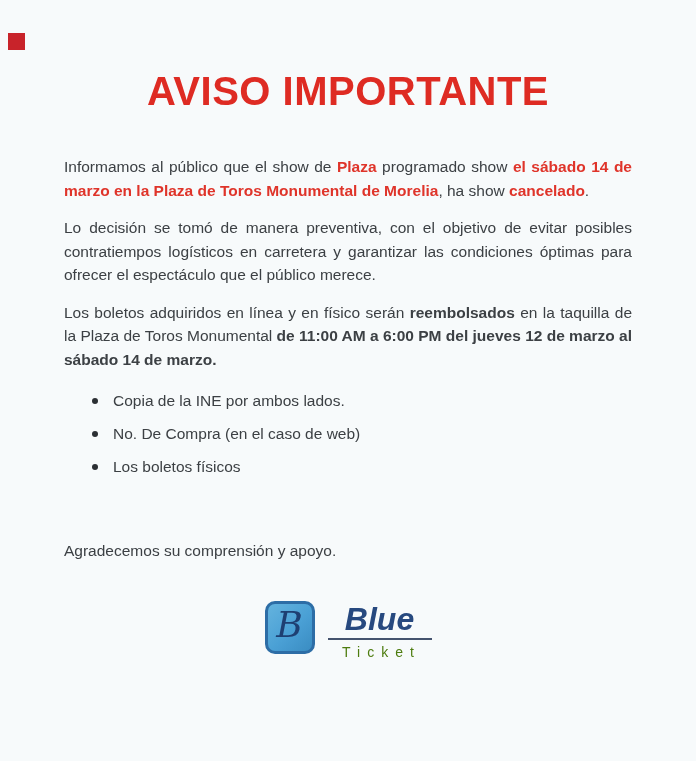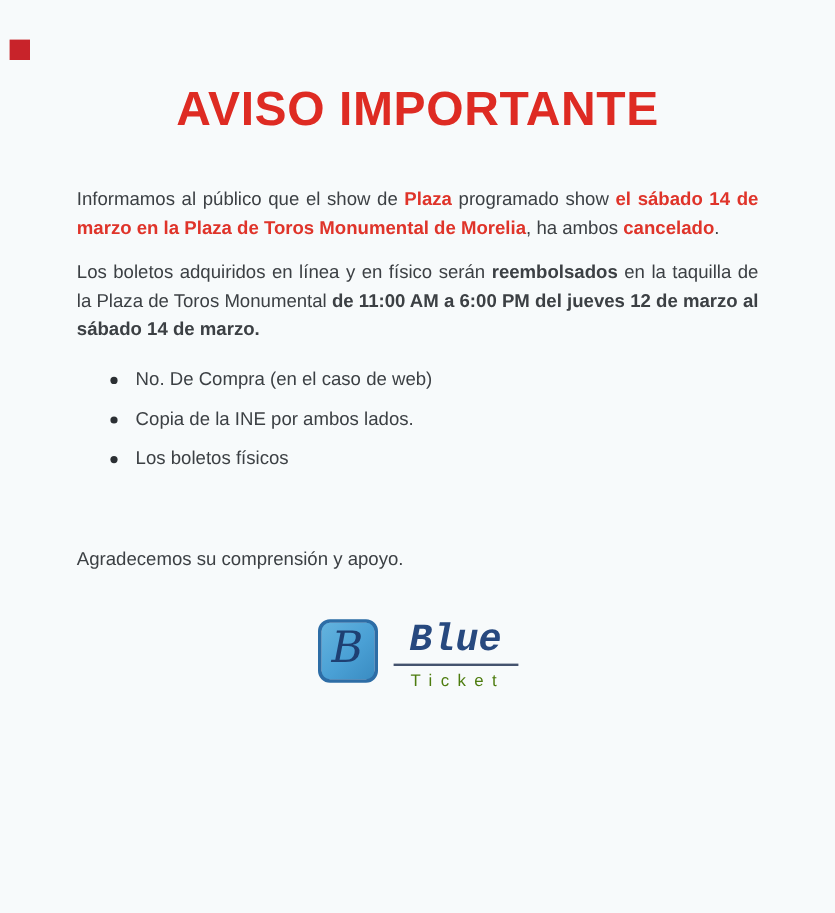--- a/index.html
+++ b/index.html
@@ -98,21 +98,21 @@
     line-height: 1;
     color: #1e3f72;
     transform: translateY(-2px);
   }
   .logo-right {
     width: 104px;
     text-align: center;
     padding-top: 2px;
   }
   .logo-script {
-    font-family: Liberation Mono, monospace;
+    font-family: Liberation Sans, sans-serif;
     font-style: italic;
     font-weight: bold;
     font-size: 32px;
     line-height: 1;
     color: #27497f;
   }
   .logo-rule {
     height: 0;
     border-top: 2px solid #44536e;
     margin: 3px 0 4px 0;
@@ -133,29 +133,30 @@
 </style>
 </head>
 <body>
 
 <div class="red-square"></div>
 
 <h1 class="title">AVISO IMPORTANTE</h1>
 
 <div class="content">
 
-  <p><span>Informamos al público que el show de </span><span class="seg-red">Plaza</span><span> programado show </span><span class="seg-red">el sábado 14 de marzo en la Plaza de Toros Monumental de Morelia</span><span>, ha ambos </span><span class="seg-red">cancelado</span><span>.</span></p>
+  <p><span>Informamos al público que el show de </span><span class="seg-red">Plaza</span><span> programado show </span><span class="seg-red">el sábado 14 de marzo en la Plaza de Toros Monumental de Morelia</span><span>, ha show </span><span class="seg-red">cancelado</span><span>.</span></p>
 
+  <p>Lo decisión se tomó de manera preventiva, con el objetivo de evitar posibles contratiempos logísticos en carretera y garantizar las condiciones óptimas para ofrecer el espectáculo que el público merece.</p>
 
   <p><span>Los boletos adquiridos en línea y en físico serán </span><span class="seg-bold">reembolsados</span><span> en la taquilla de la Plaza de Toros Monumental </span><span class="seg-bold">de 11:00 AM a 6:00 PM del jueves 12 de marzo al sábado 14 de marzo.</span></p>
 
 
   <ul class="doc-list">
+    <li><span>Copia de la INE por ambos lados.</span></li>
     <li><span>No. De Compra (en el caso de web)</span></li>
-    <li><span>Copia de la INE por ambos lados.</span></li>
     <li><span>Los boletos físicos</span></li>
   </ul>
 
   <p class="closing">Agradecemos su comprensión y apoyo.</p>
 
 </div>
 
 <div class="logo-wrap">
   <div class="logo-row">
     <div class="logo-box">

